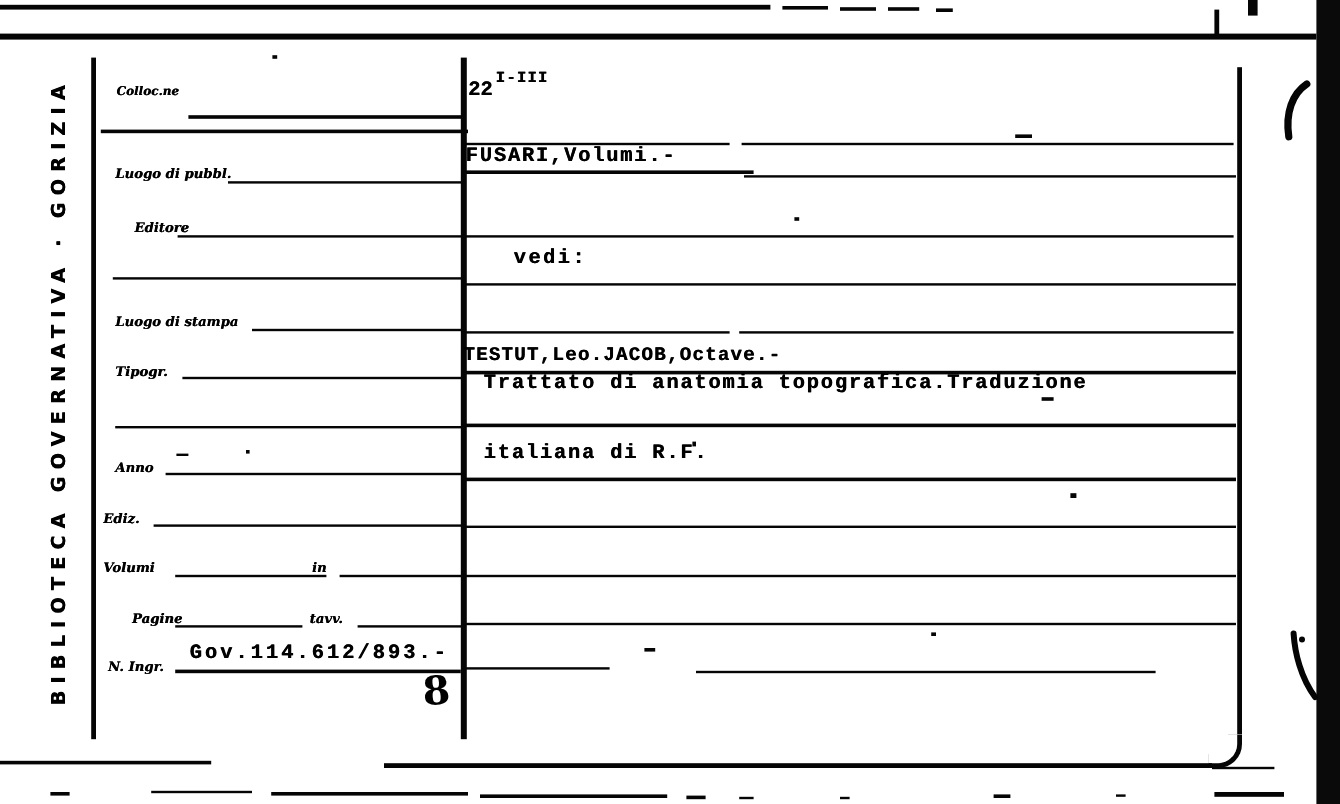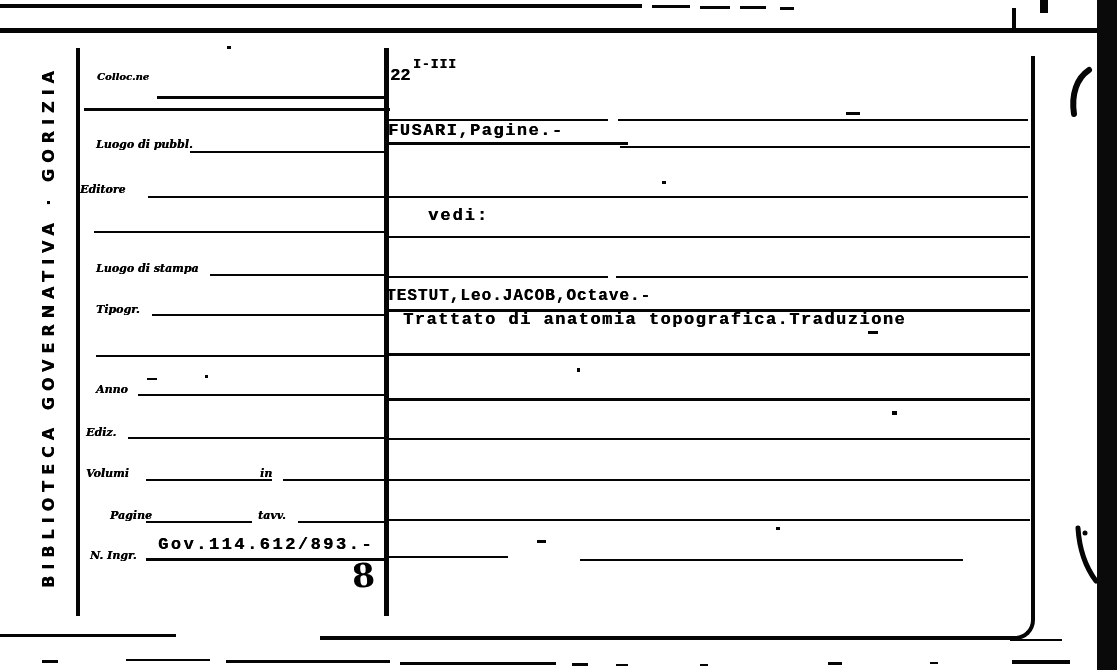--- a/index.html
+++ b/index.html
@@ -74,21 +74,21 @@
 
   <div class="vname">BIBLIOTECA GOVERNATIVA · GORIZIA</div>
 
   <span class="flabel" style="left:97px;top:71px;font-size:10px;">Colloc.ne</span>
   <div class="rule" style="left:157px;top:96px;width:231px;height:3px;"></div>
   <div class="rule" style="left:84px;top:108px;width:306px;height:3px;"></div>
 
   <span class="flabel" style="left:96px;top:138px;">Luogo di pubbl.</span>
   <div class="rule" style="left:190px;top:151px;width:198px;"></div>
 
-  <span class="flabel" style="left:80px;top:183px;">Editore</span>
+  <span class="flabel" style="left:112px;top:183px;">Editore</span>
   <div class="rule" style="left:148px;top:196px;width:240px;"></div>
   <div class="rule" style="left:94px;top:231px;width:294px;"></div>
 
   <span class="flabel" style="left:96px;top:262px;">Luogo di stampa</span>
   <div class="rule" style="left:210px;top:274px;width:178px;"></div>
 
   <span class="flabel" style="left:96px;top:303px;">Tipogr.</span>
   <div class="rule" style="left:152px;top:314px;width:236px;"></div>
   <div class="rule" style="left:96px;top:355px;width:292px;"></div>
 
@@ -111,36 +111,37 @@
   <span class="flabel" style="left:90px;top:549px;">N. Ingr.</span>
   <span class="typed" style="left:158px;top:535px;font-size:17px;letter-spacing:2.5px;">Gov.114.612/893.-</span>
   <div class="rule" style="left:146px;top:558px;width:238px;height:3px;"></div>
   <span class="handwritten" style="left:352px;top:556px;">8</span>
 
   <span class="typed" style="left:390px;top:66px;font-size:17px;">22</span>
   <span class="typed" style="left:413px;top:57px;font-size:13px;letter-spacing:1px;">I-III</span>
 
   <div class="rule" style="left:388px;top:119px;width:220px;"></div>
   <div class="rule" style="left:618px;top:119px;width:410px;"></div>
-  <span class="typed" style="left:388px;top:121px;font-size:17px;letter-spacing:1.5px;">FUSARI,Pagine.-</span>
+  <span class="typed" style="left:388px;top:121px;font-size:17px;letter-spacing:1.5px;">FUSARI,Volumi.-</span>
   <div class="rule" style="left:386px;top:142px;width:242px;height:3px;"></div>
   <div class="rule" style="left:620px;top:146px;width:410px;"></div>
 
   <div class="rule" style="left:386px;top:196px;width:642px;"></div>
   <span class="typed" style="left:428px;top:206px;font-size:17px;letter-spacing:2px;">vedi:</span>
   <div class="rule" style="left:386px;top:236px;width:644px;"></div>
 
   <div class="rule" style="left:386px;top:276px;width:222px;"></div>
   <div class="rule" style="left:616px;top:276px;width:412px;"></div>
   <span class="typed" style="left:386px;top:287px;font-size:16px;letter-spacing:1px;">TESTUT,Leo.JACOB,Octave.-</span>
   <div class="rule" style="left:386px;top:309px;width:644px;height:3px;"></div>
 
   <span class="typed" style="left:403px;top:310px;font-size:17px;letter-spacing:1.5px;">Trattato di anatomia topografica.Traduzione</span>
   <div class="rule" style="left:388px;top:353px;width:642px;height:3px;"></div>
 
+  <span class="typed" style="left:403px;top:369px;font-size:17px;letter-spacing:1.5px;">italiana di R.F.</span>
   <div class="rule" style="left:388px;top:398px;width:642px;height:3px;"></div>
 
   <div class="rule" style="left:386px;top:438px;width:644px;"></div>
   <div class="rule" style="left:386px;top:479px;width:644px;"></div>
   <div class="rule" style="left:386px;top:519px;width:644px;"></div>
   <div class="rule" style="left:386px;top:556px;width:122px;"></div>
   <div class="rule" style="left:580px;top:559px;width:383px;"></div>
 
   <div class="speck" style="left:227px;top:46px;width:4px;height:3px;"></div>
   <div class="speck" style="left:846px;top:112px;width:14px;height:3px;"></div>

